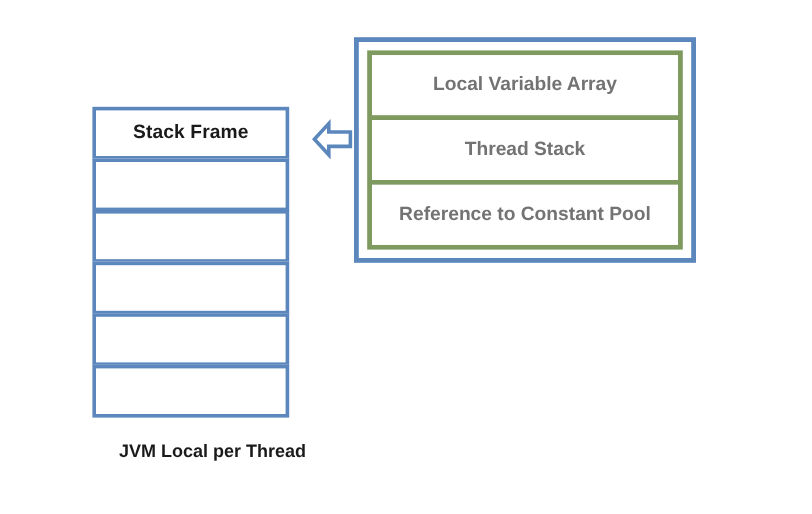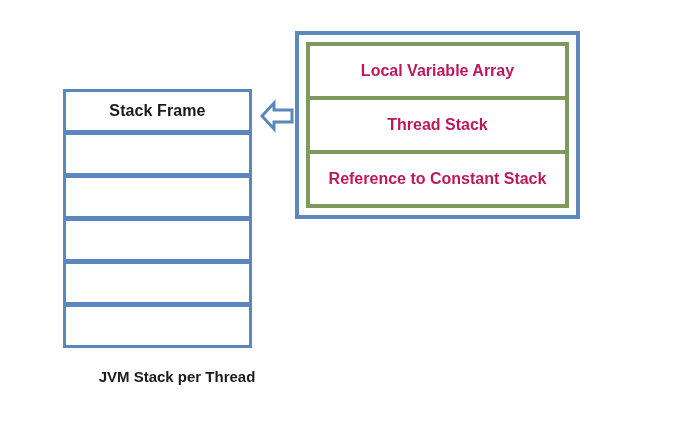--- a/index.html
+++ b/index.html
@@ -20,23 +20,23 @@
     left: 0;
     top: 0;
     width: 677px;
     height: 428px;
     background: #ffffff;
   }
 
   
   #jvm-stack-column {
     position: absolute;
-    left: 63px;
+    left: 77px;
     top: 89px;
-    width: 189px;
+    width: 164px;
   }
   .stack-cell {
     height: 44px;
     box-sizing: border-box;
     border: 3px solid #5b87bd;
     background: #ffffff;
     display: flex;
     align-items: center;
     justify-content: center;
     margin-top: -1px;
@@ -104,21 +104,21 @@
     text-align: center;
     padding: 0 8px;
     background: #ffffff;
   }
   .detail-row:last-child {
     border-bottom: none;
   }
   .detail-row-label {
     font-size: 16px;
     font-weight: bold;
-    color: #be185d;
+    color: #737373;
     line-height: 1.15;
   }
 </style>
 </head>
 <body>
 
 <div id="diagram-canvas">
 
   <div id="jvm-stack-column">
     <div class="stack-cell">
@@ -134,33 +134,33 @@
       <span class="stack-cell-label"></span>
     </div>
     <div class="stack-cell">
       <span class="stack-cell-label"></span>
     </div>
     <div class="stack-cell">
       <span class="stack-cell-label"></span>
     </div>
   </div>
 
-  <div id="jvm-stack-caption">JVM Stack per Thread</div>
+  <div id="jvm-stack-caption">JVM Local per Thread</div>
 
   <svg id="frame-detail-arrow" viewBox="0 0 34 36">
     <polygon points="2,18 14,5 14,12 32,12 32,24 14,24 14,31" fill="#ffffff" stroke="#5b87bd" stroke-width="3" stroke-linejoin="miter"></polygon>
   </svg>
 
   <div id="stack-frame-detail-panel">
     <div id="frame-detail-inner">
       <div class="detail-row">
         <span class="detail-row-label">Local Variable Array</span>
       </div>
       <div class="detail-row">
         <span class="detail-row-label">Thread Stack</span>
       </div>
       <div class="detail-row">
-        <span class="detail-row-label">Reference to Constant Stack</span>
+        <span class="detail-row-label">Reference to Constant Pool</span>
       </div>
     </div>
   </div>
 
 </div>
 
 </body></html>

